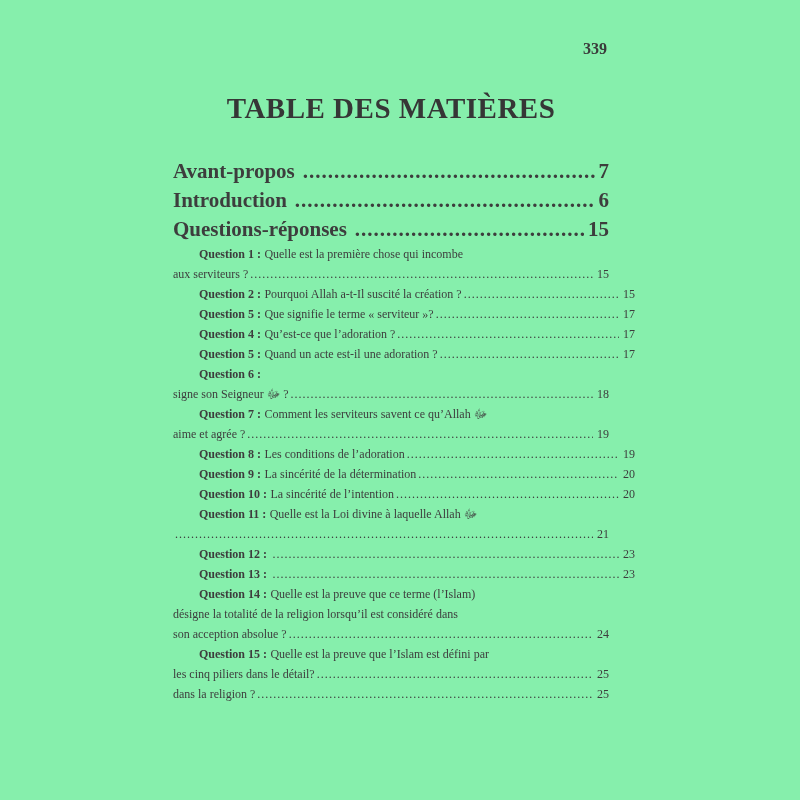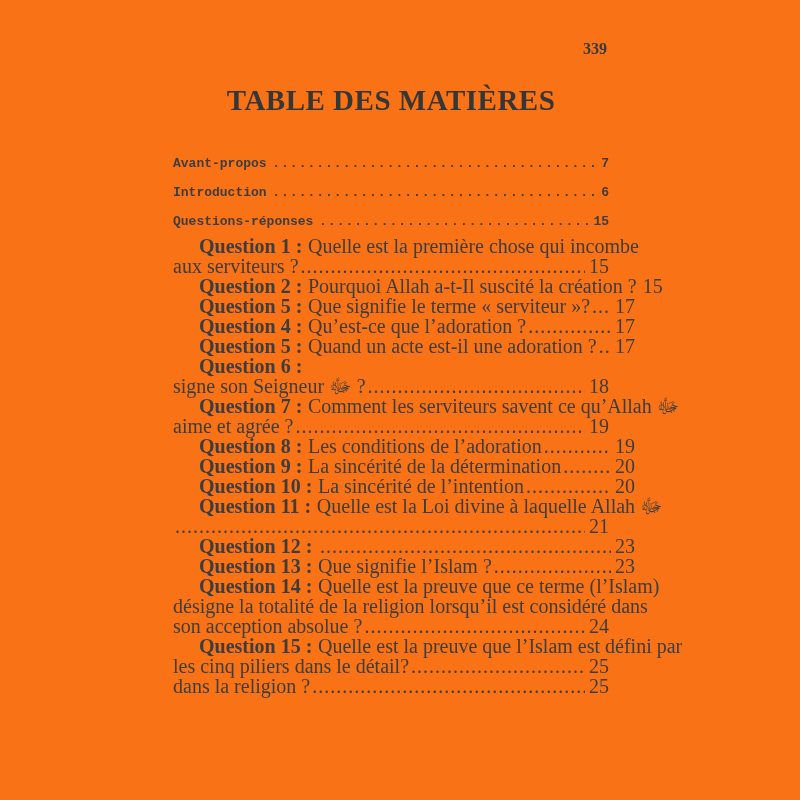--- a/index.html
+++ b/index.html
@@ -4,57 +4,56 @@
 <style>
   html, body {
     margin: 0;
     padding: 0;
     background: #ffffff;
   }
   .sheet {
     position: relative;
     width: 800px;
     height: 800px;
-    background: #f97316;
+    background: #86efac;
     overflow: hidden;
     font-family: "Liberation Serif", serif;
     color: #3d3d3d;
   }
   .pagenum {
     position: absolute;
     top: 40px;
     right: 193px;
     font-size: 16px;
     font-weight: bold;
     color: #3a3a3a;
   }
   .content {
     position: absolute;
     left: 173px;
     top: 84px;
     width: 436px;
   }
   .doc-title {
-    margin: 0 0 32px 0;
+    margin: 8px 0 32px 0;
     text-align: center;
     font-size: 29px;
     font-weight: bold;
     letter-spacing: 0.5px;
     color: #363636;
   }
   .toc { width: 100%; }
   .entry { width: 100%; }
   .entry.section {
     font-weight: bold;
-    font-size: 13px;
+    font-size: 21px;
     line-height: 29px;
-    font-family: Liberation Mono, monospace;
   }
   .entry.question {
-    font-size: 20px;
+    font-size: 12px;
     line-height: 20px;
   }
   .line {
     display: flex;
     align-items: baseline;
     width: 100%;
   }
   .entry.question .line.first { padding-left: 26px; }
   .label {
     white-space: nowrap;
@@ -211,21 +210,20 @@
         <div class="entry question">
           <div class="line first">
             <span class="label">Question 12 :</span>
             <span class="leader"></span>
             <span class="pageref">23</span>
           </div>
         </div>
         <div class="entry question">
           <div class="line first">
             <span class="label">Question 13 :</span>
-            <span class="text">Que signifie l’Islam ?</span>
             <span class="leader"></span>
             <span class="pageref">23</span>
           </div>
         </div>
         <div class="entry question">
           <div class="line first">
             <span class="label">Question 14 :</span>
             <span class="text">Quelle est la preuve que ce terme (l’Islam)</span>
           </div>
           <div class="line">

